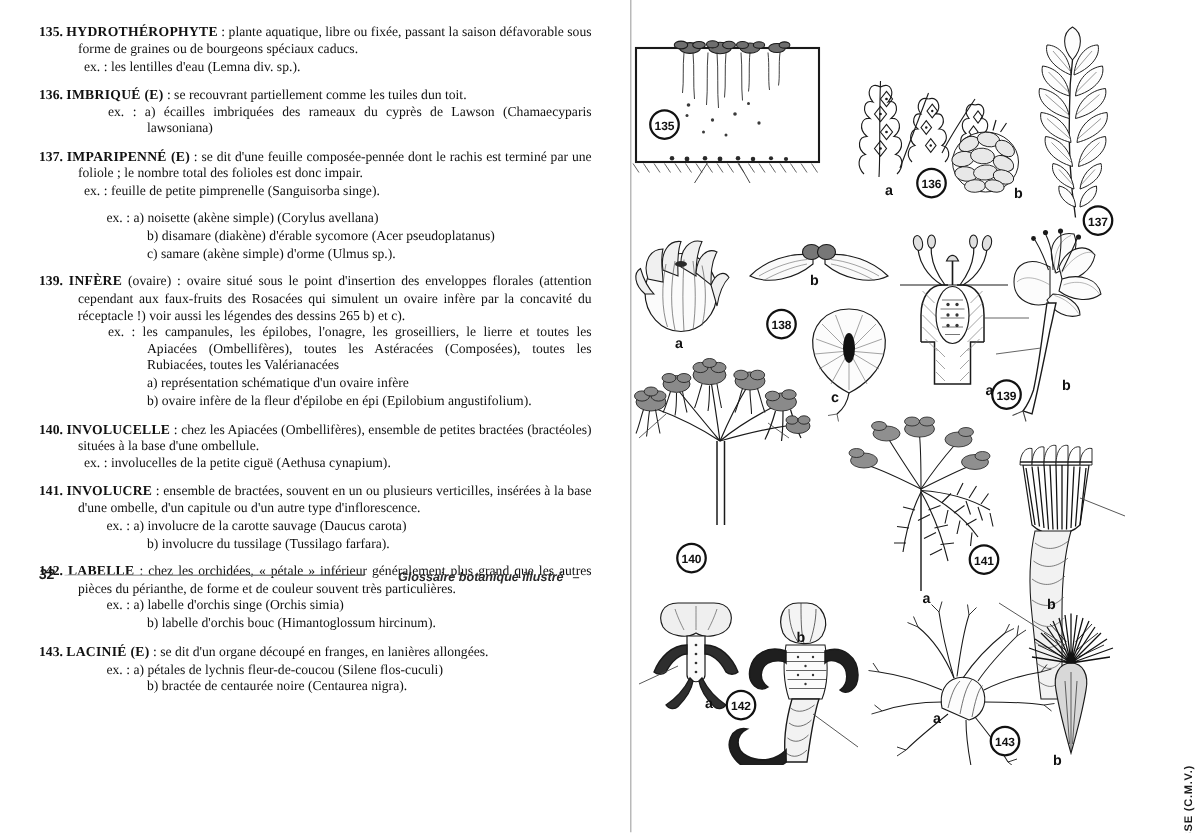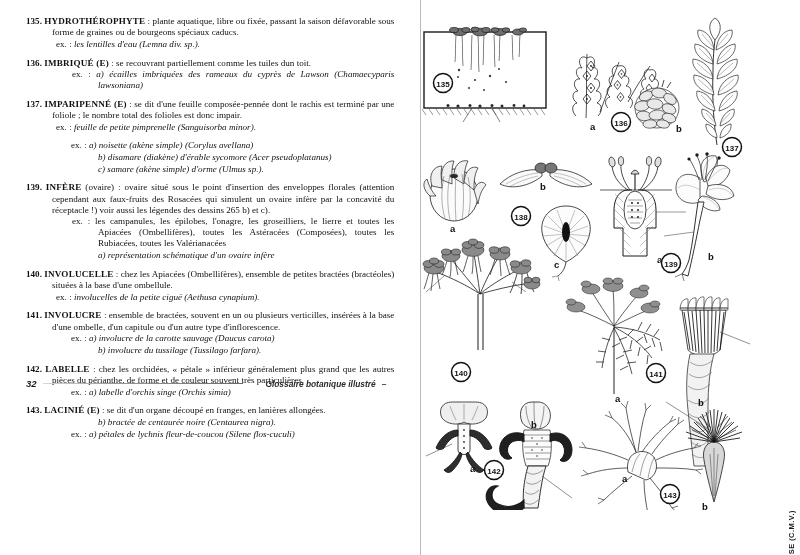--- a/index.html
+++ b/index.html
@@ -74,21 +74,21 @@
   }
   .exlist {
     padding-left: 58px;
     text-indent: 0;
     text-align: justify;
   }
   .exlist.hang {
     padding-left: 72px;
     text-indent: -26px;
   }
-  .it { font-style: italic; }
+  .it { }
   .roman { font-style: normal; }
 
   
   .footer {
     position: absolute;
     bottom: 8px;
     display: flex;
     align-items: center;
     font-family: "Liberation Sans", sans-serif;
     font-style: italic;
@@ -184,37 +184,38 @@
       </div>
       <div class="exlist hang"><span class="roman">ex. : </span><span class="it">a) écailles imbriquées des rameaux du cyprès de Lawson (Chamaecyparis lawsoniana)</span></div>
     </div>
 
     <div class="entry">
       <div class="defline">
         <span class="term-wrap">
           <span class="num">137.</span>
           <span class="term">IMPARIPENNÉ (E)</span></span><span> : se dit d'une feuille composée-pennée dont le rachis est terminé par une foliole ; le nombre total des folioles est donc impair.</span>
       </div>
-      <div class="exline"><span class="roman">ex. : </span><span class="it">feuille de petite pimprenelle (Sanguisorba minor).</span></div>
+      <div class="exline"><span class="roman">ex. : </span><span class="it">feuille de petite pimprenelle (Sanguisorba singe).</span></div>
     </div>
 
     <div class="entry">
       <div class="exline deep"><span class="roman">ex. : </span><span class="it">a) noisette (akène simple) (Corylus avellana)</span></div>
       <div class="exline deeper it">b) disamare (diakène) d'érable sycomore (Acer pseudoplatanus)</div>
       <div class="exline deeper it">c) samare (akène simple) d'orme (Ulmus sp.).</div>
     </div>
 
     <div class="entry">
       <div class="defline">
         <span class="term-wrap">
           <span class="num">139.</span>
           <span class="term">INFÈRE</span></span><span> (ovaire) : ovaire situé sous le point d'insertion des enveloppes florales (attention cependant aux faux-fruits des Rosacées qui </span><span class="sim">simulent</span><span> un ovaire infère par la concavité du réceptacle !) voir aussi les légendes des dessins 265 b) et c).</span>
       </div>
       <div class="exlist hang"><span class="roman">ex. : </span><span>les campanules, les épilobes, l'onagre, les groseilliers, le lierre et toutes les Apiacées (Ombellifères), toutes les Astéracées (Composées), toutes les Rubiacées, toutes les Valérianacées</span></div>
       <div class="exline deeper it">a) représentation schématique d'un ovaire infère</div>
+      <div class="exline deeper it">b) ovaire infère de la fleur d'épilobe en épi (Epilobium angustifolium).</div>
     </div>
 
     <div class="entry">
       <div class="defline">
         <span class="term-wrap">
           <span class="num">140.</span>
           <span class="term">INVOLUCELLE</span></span><span> : chez les Apiacées (Ombellifères), ensemble de petites bractées (bractéoles) situées à la base d'une ombellule.</span>
       </div>
       <div class="exline"><span class="roman">ex. : </span><span class="it">involucelles de la petite ciguë (Aethusa cynapium).</span></div>
     </div>
@@ -229,30 +230,31 @@
       <div class="exline deeper it">b) involucre du tussilage (Tussilago farfara).</div>
     </div>
 
     <div class="entry">
       <div class="defline">
         <span class="term-wrap">
           <span class="num">142.</span>
           <span class="term">LABELLE</span></span><span> : chez les orchidées, « pétale » inférieur généralement plus grand que les autres pièces du périanthe, de forme et de couleur souvent très particulières.</span>
       </div>
       <div class="exline deep"><span class="roman">ex. : </span><span class="it">a) labelle d'orchis singe (Orchis simia)</span></div>
+      <div class="exline deeper it">b) labelle d'orchis bouc (Himantoglossum hircinum).</div>
     </div>
 
     <div class="entry">
       <div class="defline">
         <span class="term-wrap">
           <span class="num">143.</span>
           <span class="term">LACINIÉ (E)</span></span><span> : se dit d'un organe découpé en franges, en lanières allongées.</span>
       </div>
+      <div class="exline deep"><span class="roman">ex. : </span><span class="it">a) pétales de lychnis fleur-de-coucou (Silene flos-cuculi)</span></div>
       <div class="exline deeper it">b) bractée de centaurée noire (Centaurea nigra).</div>
-      <div class="exline deep"><span class="roman">ex. : </span><span class="it">a) pétales de lychnis fleur-de-coucou (Silene flos-cuculi)</span></div>
     </div>
 
     <div class="footer" id="footer-left">
       <span class="pageno">32</span>
       <span class="rule fade"></span>
       <span class="ftitle">Glossaire botanique illustré</span>
       <span class="dash">–</span>
     </div>
   </div>
 

